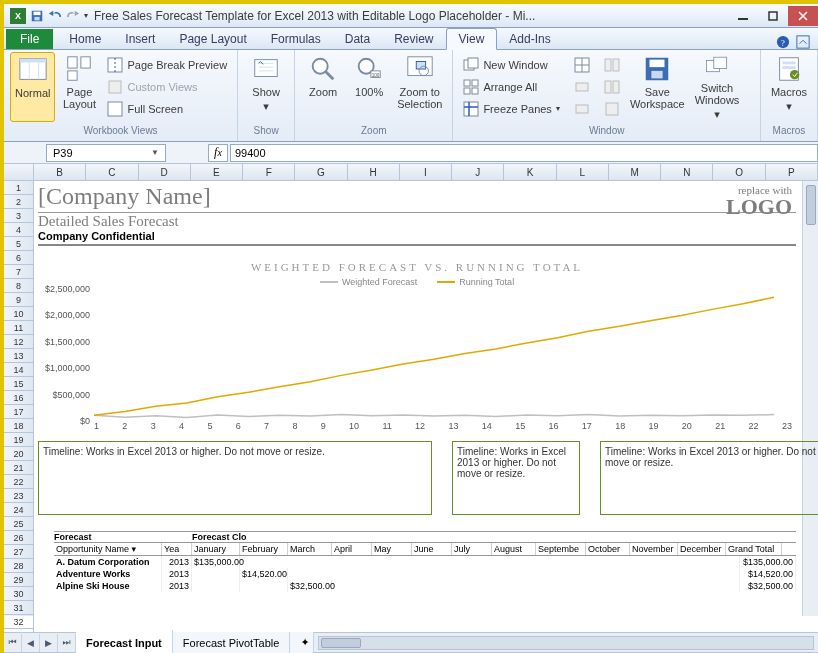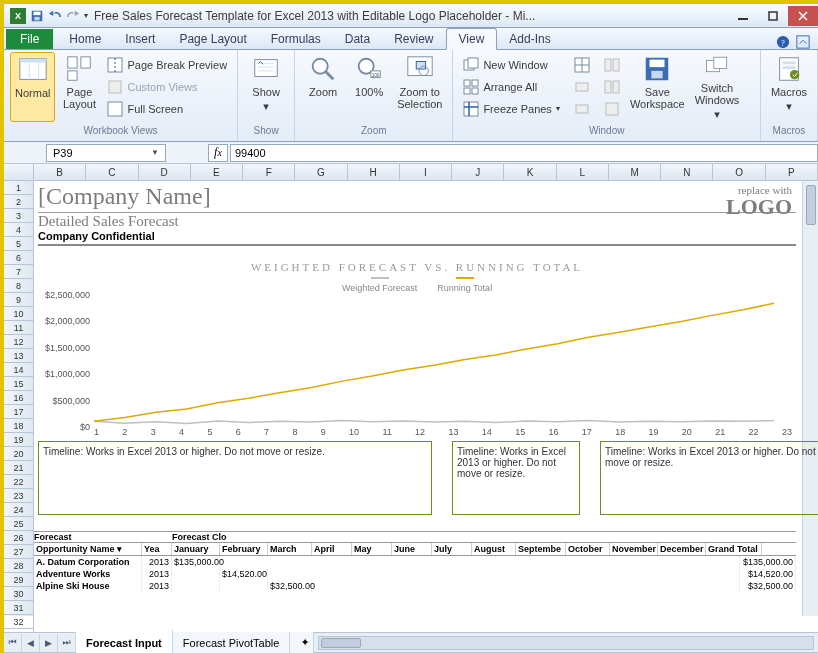--- a/index.html
+++ b/index.html
@@ -55,31 +55,31 @@
   .docheader{position:absolute;left:4px;top:2px;right:6px;}
   .docheader h1{font-family:Georgia,serif;color:#7d7d7d;font-weight:normal;font-size:24px;border-bottom:1px solid #999;padding-bottom:2px;}
   .docheader h2{font-family:Georgia,serif;color:#7d7d7d;font-weight:normal;font-size:15px;}
   .docheader .conf{font-weight:bold;font-size:11px;border-bottom:2px solid #888;padding-bottom:2px;}
   .logo{position:absolute;right:10px;top:4px;text-align:right;color:#7d7d7d;font-family:Georgia,serif;}
   .logo .r1{font-size:11px;line-height:1;}
   .logo .r2{font-size:22px;font-weight:bold;line-height:1;}
   .chart{position:absolute;left:4px;top:80px;right:6px;height:176px;}
   .chart-title{text-align:center;color:#999;letter-spacing:3px;font-size:11px;font-family:Georgia,serif;margin-bottom:4px;}
   .legend{display:flex;justify-content:center;gap:20px;font-size:9px;color:#888;margin-bottom:2px;}
-  .legend span{display:flex;align-items:center;gap:4px;flex-direction:column;}
+  .legend span{display:flex;align-items:center;gap:4px;}
   .lline{width:18px;height:0;border-top:2px solid;}
   .plot{position:relative;height:132px;margin-left:56px;margin-right:4px;}
   .ylab{position:absolute;left:-56px;width:52px;text-align:right;font-size:9px;color:#555;transform:translateY(-50%);}
   .xlabrow{display:flex;justify-content:space-between;font-size:9px;color:#555;margin-left:56px;margin-right:4px;}
   .tlrow{position:absolute;left:4px;top:260px;right:6px;display:flex;gap:20px;height:74px;}
   .tl{border:1px solid #6b8e23;padding:4px;font-size:10px;color:#333;flex:0 0 auto;}
   .tl.wide{width:394px;}
   .tl.mid{width:128px;}
   .tl.right{width:224px;}
-  .forecast{position:absolute;left:0;top:350px;right:6px;font-size:9px;}
+  .forecast{position:absolute;left:20px;top:350px;right:6px;font-size:9px;}
   .fhead{display:flex;font-size:9px;}
   .fhead div{border-right:1px solid #d0d0d0;padding:1px 2px;white-space:nowrap;}
   .frow{display:flex;}
   .frow div{border-right:1px solid #eee;padding:1px 2px;white-space:nowrap;}
   .frow .name{font-weight:bold;width:108px;overflow:hidden;}
   
   .vscroll{width:16px;background:#e9eef5;border-left:1px solid #c5d3e6;display:flex;flex-direction:column;align-items:center;}
   .vscroll .thumb{width:10px;background:#c2cddd;border:1px solid #98a8bf;border-radius:2px;height:40px;margin-top:4px;}
   
   .sheetbar{height:20px;display:flex;align-items:center;background:#e9eef5;border-top:1px solid #b7c5d8;}
@@ -485,21 +485,21 @@
         <div class="tl mid">Timeline:  Works in Excel 2013 or higher. Do not move or resize.</div>
         <div class="tl right">Timeline:  Works in Excel 2013 or higher. Do not move or resize.</div>
       </div>
 
       <div class="forecast">
         <div style="display:flex;border-top:1px solid #999;border-bottom:1px solid #999;font-weight:bold">
           <div style="width:108px">Forecast</div>
           <div style="width:30px"></div>
           <div style="width:70px">Forecast Clo</div>
         </div>
-        <div class="fhead" style="border-bottom:1px solid #999;font-weight:bold">
+        <div class="fhead" style="border-bottom:1px solid #999;font-weight:normal">
           <div style="width:108px"><span>Opportunity Name</span> ▾</div>
           <div style="width:30px">Yea</div>
           <div style="width:48px">January</div>
           <div style="width:48px">February</div>
           <div style="width:44px">March</div>
           <div style="width:40px">April</div>
           <div style="width:40px">May</div>
           <div style="width:40px">June</div>
           <div style="width:40px">July</div>
           <div style="width:44px">August</div>

